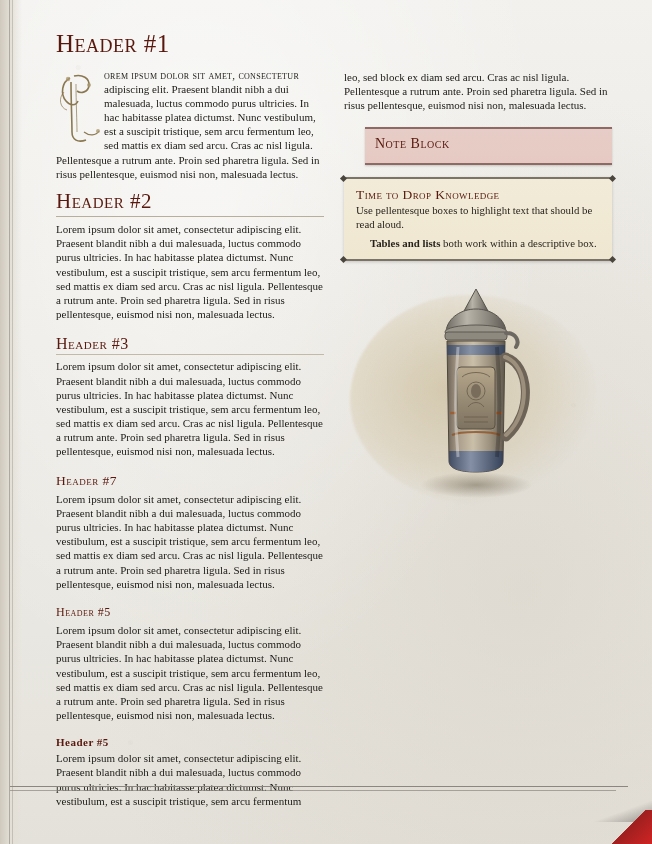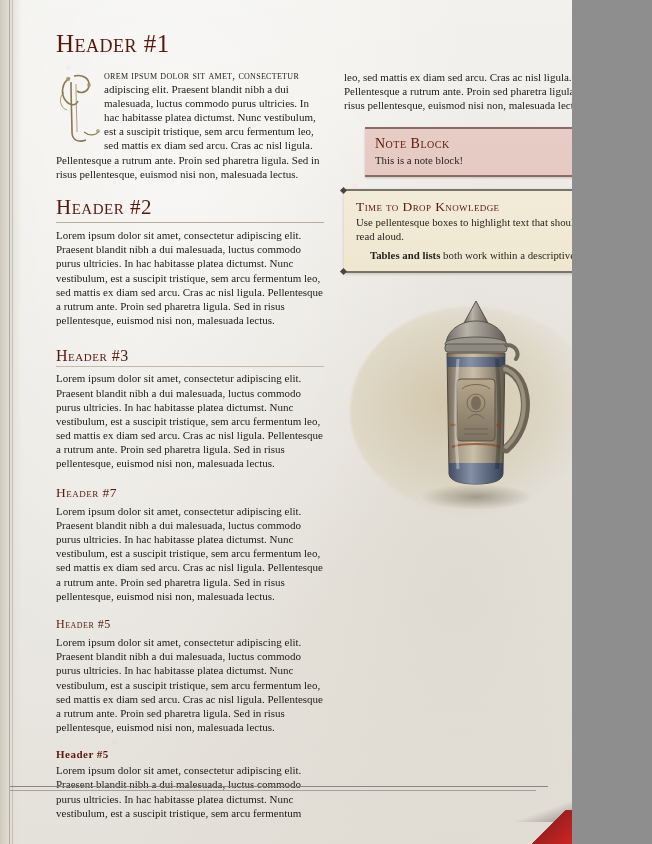--- a/index.html
+++ b/index.html
@@ -10,21 +10,21 @@
   body {
     width: 652px;
     height: 844px;
     overflow: hidden;
     font-family: "Liberation Serif", serif;
   }
 
   
   .page {
     position: relative;
-    width: 572px;
+    width: 652px;
     height: 844px;
     background:
       radial-gradient(ellipse at 30% 20%, rgba(255,255,255,0.55) 0%, rgba(255,255,255,0) 55%),
       radial-gradient(ellipse at 80% 70%, rgba(214,208,196,0.55) 0%, rgba(255,255,255,0) 60%),
       linear-gradient(180deg, #f2f1ee 0%, #eceae5 40%, #e9e7e1 75%, #e4e1da 100%);
     overflow: hidden;
   }
   
   .page::after {
     content: "";
@@ -120,29 +120,29 @@
   }
   .h1 {
     font-size: 25px;
     font-variant: small-caps;
     line-height: 1.1;
     margin-bottom: 10px;
   }
   .h2 {
     font-size: 21px;
     font-variant: small-caps;
-    margin-top: 14px;
+    margin-top: 8px;
     margin-bottom: 5px;
     border-bottom: 1px solid #b9ae9c;
     padding-bottom: 2px;
   }
   .h3 {
     font-size: 16px;
     font-variant: small-caps;
-    margin-top: 20px;
+    margin-top: 14px;
     margin-bottom: 4px;
     border-bottom: 1px solid #c3b9a8;
     padding-bottom: 1px;
   }
   .h4 {
     font-size: 13.5px;
     font-variant: small-caps;
     margin-top: 14px;
     margin-bottom: 3px;
   }
@@ -319,25 +319,24 @@
 
       <h5 class="h5">Header #5</h5>
       <p class="body">Lorem ipsum dolor sit amet, consectetur adipiscing elit. Praesent blandit nibh a dui malesuada, luctus commodo purus ultricies. In hac habitasse platea dictumst. Nunc vestibulum, est a suscipit tristique, sem arcu fermentum leo, sed mattis ex diam sed arcu. Cras ac nisl ligula. Pellentesque a rutrum ante. Proin sed pharetra ligula. Sed in risus pellentesque, euismod nisi non, malesuada lectus.</p>
 
       <h6 class="h6">Header #5</h6>
       <p class="body">Lorem ipsum dolor sit amet, consectetur adipiscing elit. Praesent blandit nibh a dui malesuada, luctus commodo purus ultricies. In hac habitasse platea dictumst. Nunc vestibulum, est a suscipit tristique, sem arcu fermentum</p>
     </div>
 
     <div class="col col-right">
 
-      <p class="body" style="margin-top:40px;">leo, sed mattis ex diam sed arcu. Cras ac nisl ligula. Pellentesque a rutrum ante. Proin sed pharetra ligula. Sed in risus pellentesque, euismod nisi non, malesuada lectus.</p>
+      <p class="body" style="margin-top:40px;">leo, sed block ex diam sed arcu. Cras ac nisl ligula. Pellentesque a rutrum ante. Proin sed pharetra ligula. Sed in risus pellentesque, euismod nisi non, malesuada lectus.</p>
 
       <div class="note-block">
         <div class="nb-title">Note Block</div>
-        <div class="nb-text">This is a note block!</div>
       </div>
 
       <div class="desc-box">
         <span class="corner c-tl"></span>
         <span class="corner c-tr"></span>
         <span class="corner c-bl"></span>
         <span class="corner c-br"></span>
         <div class="db-title">Time to Drop Knowledge</div>
         <div class="db-text">Use pellentesque boxes to highlight text that should be read aloud.</div>
         <div class="db-note"><b>Tables and lists</b><span> both work within a descriptive box.</span></div>

